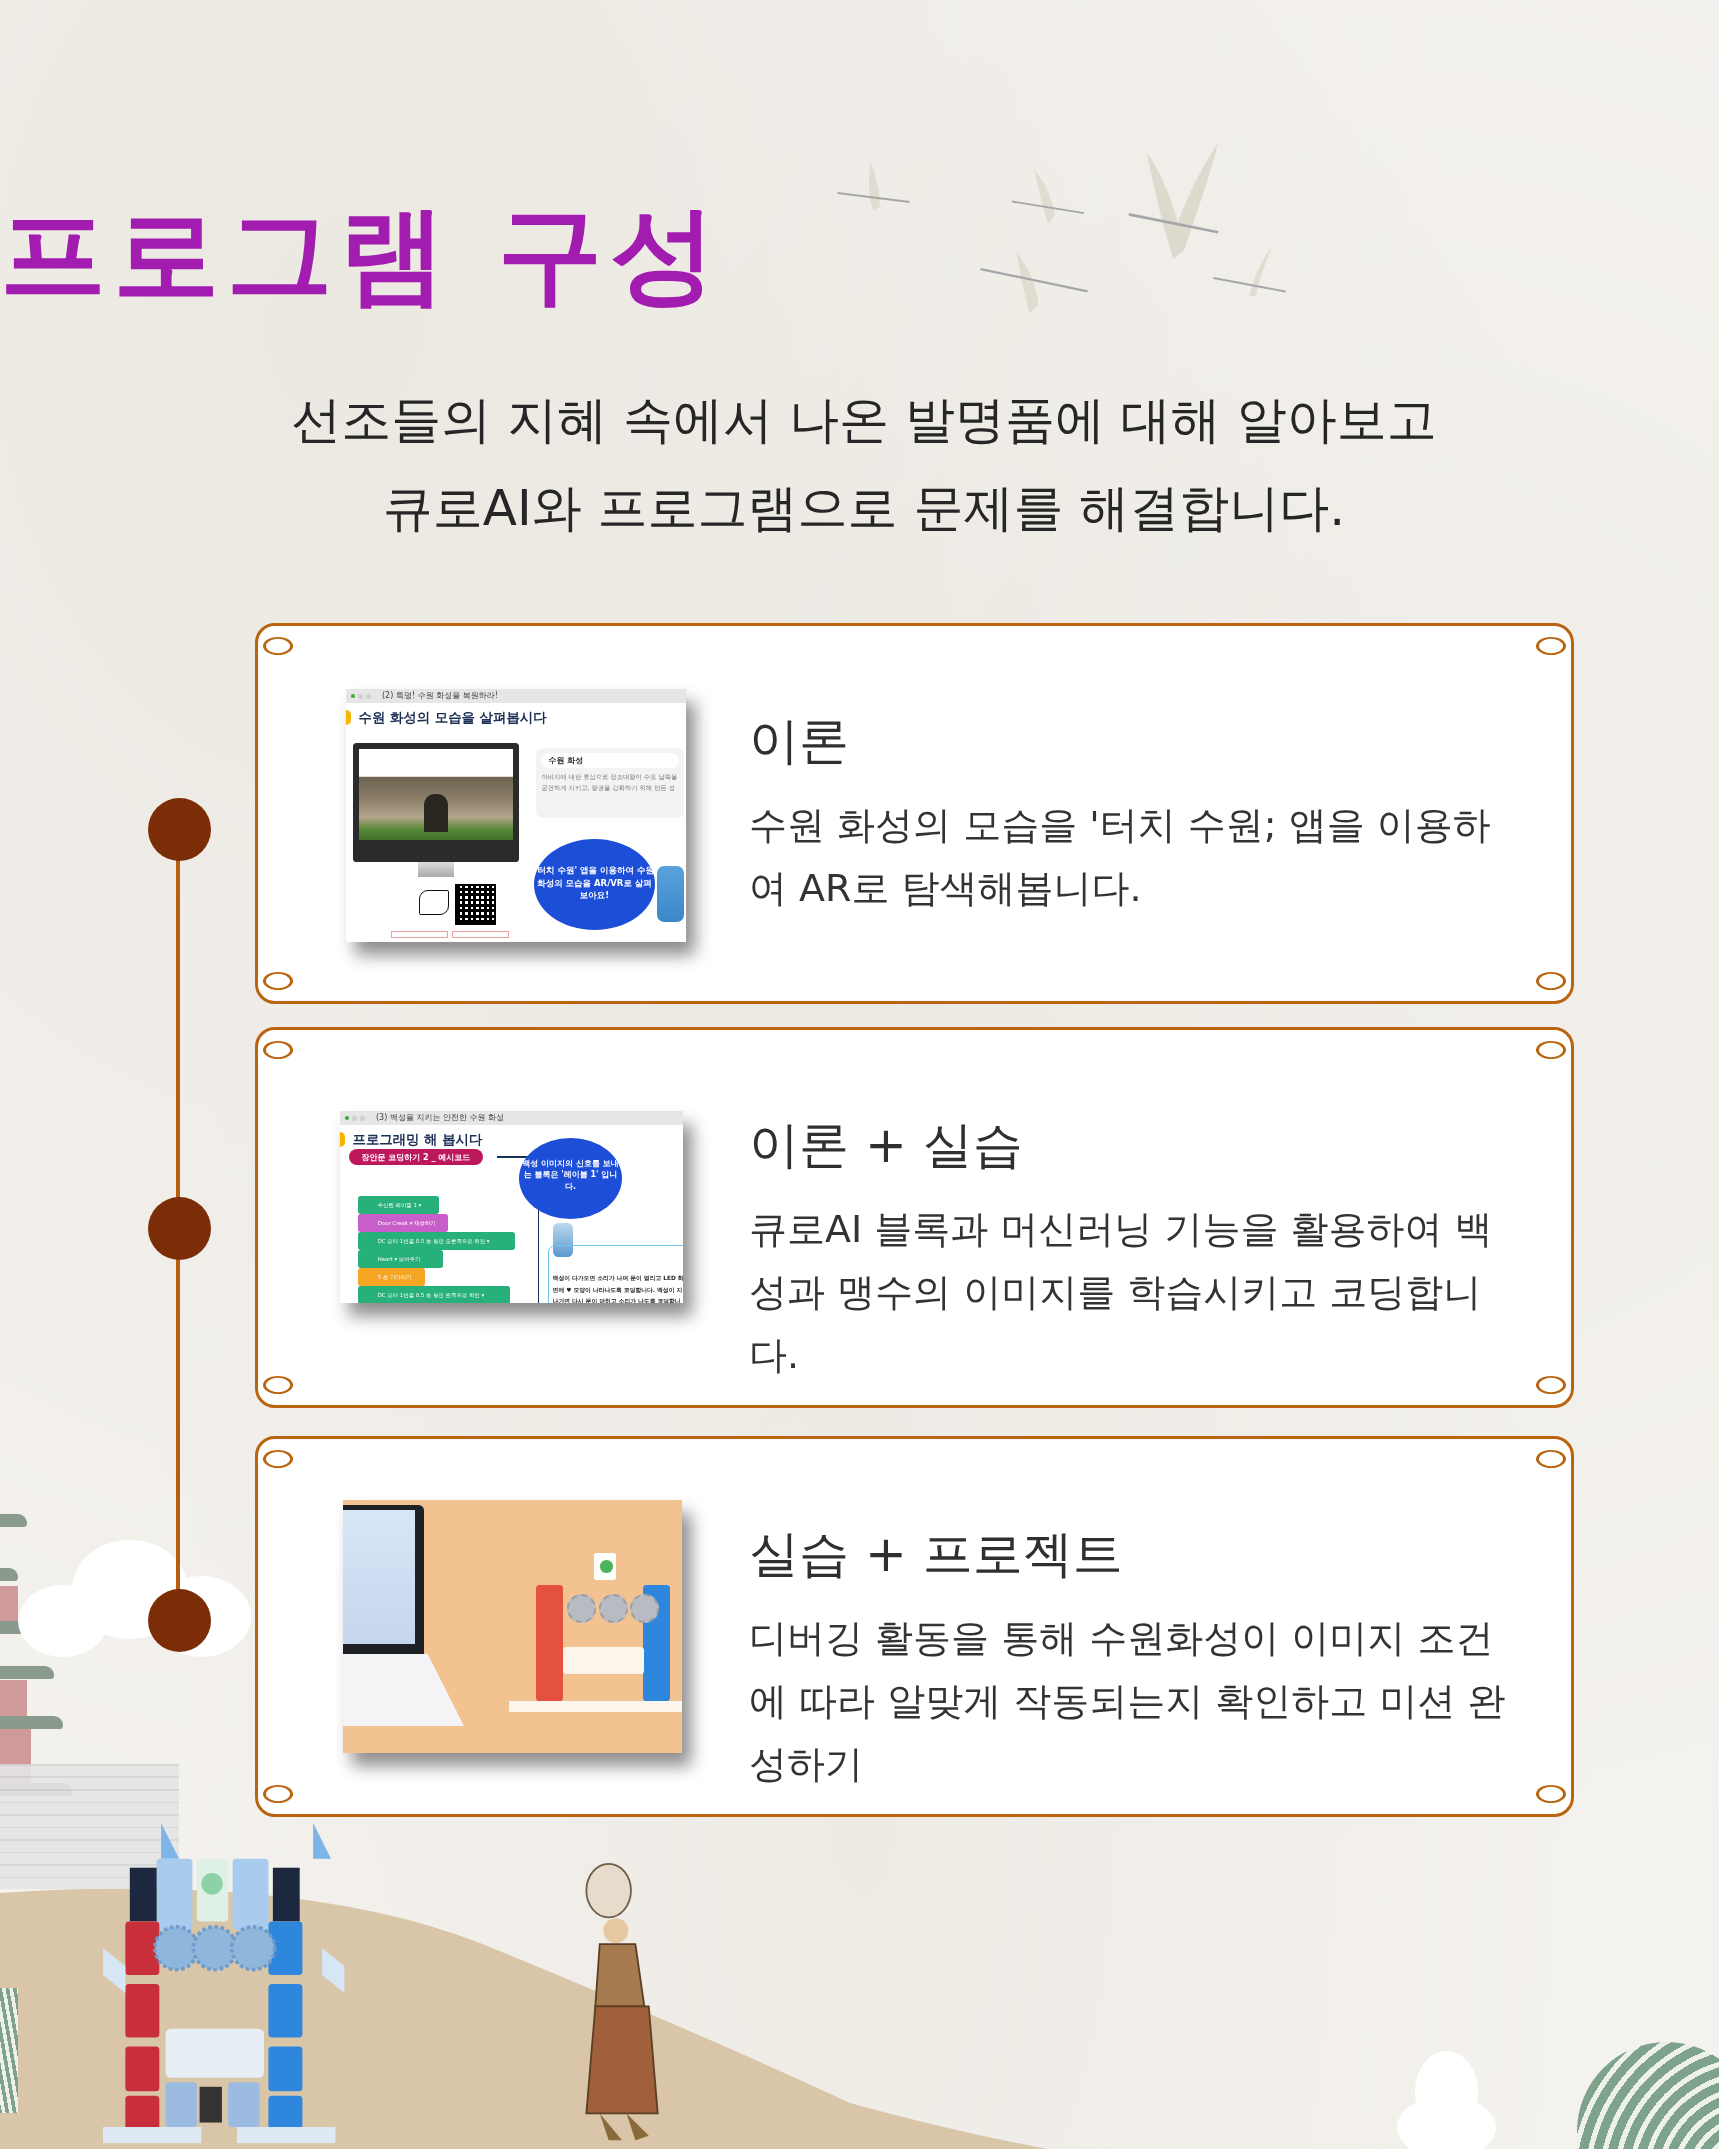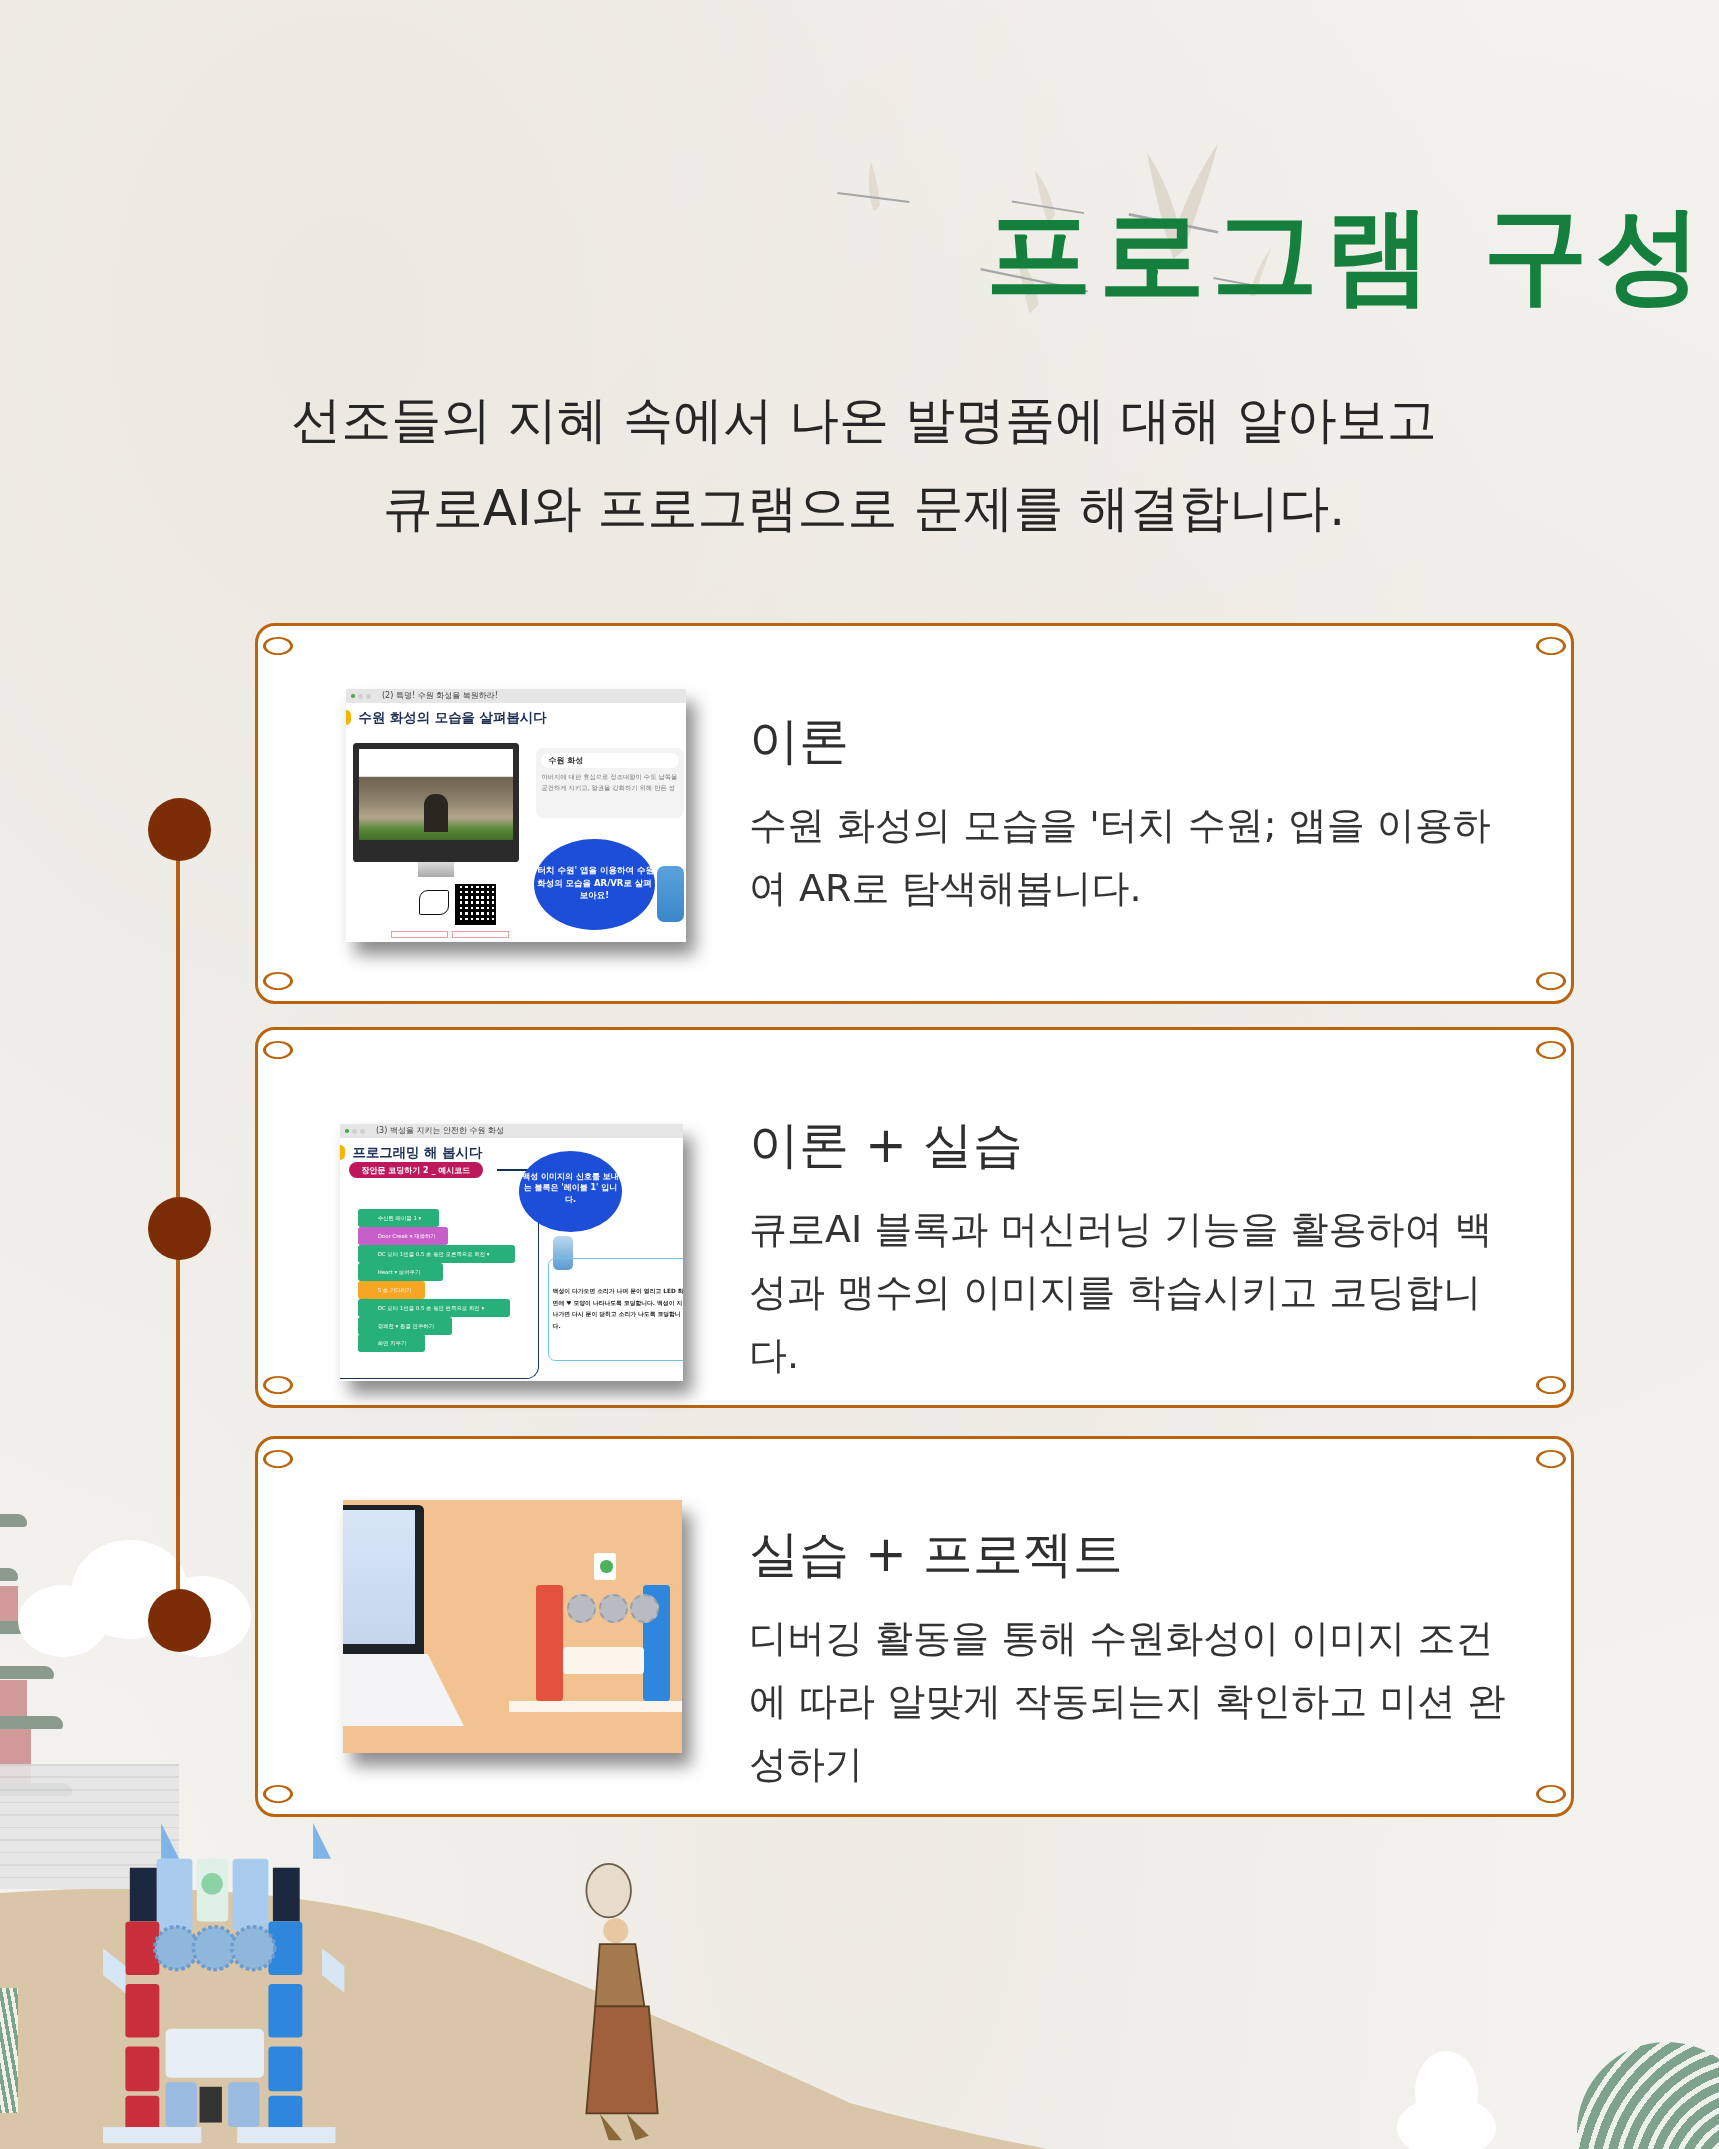--- a/index.html
+++ b/index.html
@@ -15,26 +15,26 @@
     position: absolute; inset: 0;
     background:
       radial-gradient(ellipse at 20% 15%, rgba(230,226,218,0.6), transparent 60%),
       radial-gradient(ellipse at 80% 40%, rgba(235,232,225,0.5), transparent 55%),
       radial-gradient(ellipse at 50% 85%, rgba(232,228,220,0.5), transparent 60%);
   }
 
   
   .title {
     position: absolute; left: 0; right: 11px; top: 184px;
-    text-align: right;
+    text-align: left;
     font-family: "DejaVu Sans", sans-serif;
     font-weight: bold;
     font-size: 106px;
     letter-spacing: 7.2px;
-    color: #15803d;
+    color: #a21caf;
     z-index: 3;
   }
   .subtitle {
     position: absolute; left: 8px; right: 0; top: 376px;
     text-align: center;
     font-size: 50px;
     line-height: 88px;
     color: #262626;
     z-index: 3;
   }
@@ -390,21 +390,21 @@
   <div class="card-title" style="top:82px">이론</div>
   <div class="card-desc" style="top:168px">수원 화성의 모습을 '터치 수원; 앱을 이용하여 AR로 탐색해봅니다.</div>
 </div>
 
 <div class="card" style="top:1027px;height:381px">
   <span class="curl tl"></span>
   <span class="curl tr"></span>
   <span class="curl bl"></span>
   <span class="curl br"></span>
 
-  <div class="card-thumb" style="left:82px;top:94px;width:343px;height:257px">
+  <div class="card-thumb" style="left:82px;top:81px;width:343px;height:192px">
     <div class="slide-bar">
       <div class="dots">
           <span></span>
           <span></span>
           <span></span>
         </div>
       <span>(3) 백성을 지키는 안전한 수원 화성</span>
     </div>
     <div class="slide-heading">프로그래밍 해 봅시다</div>
     <div class="code-frame"></div>

